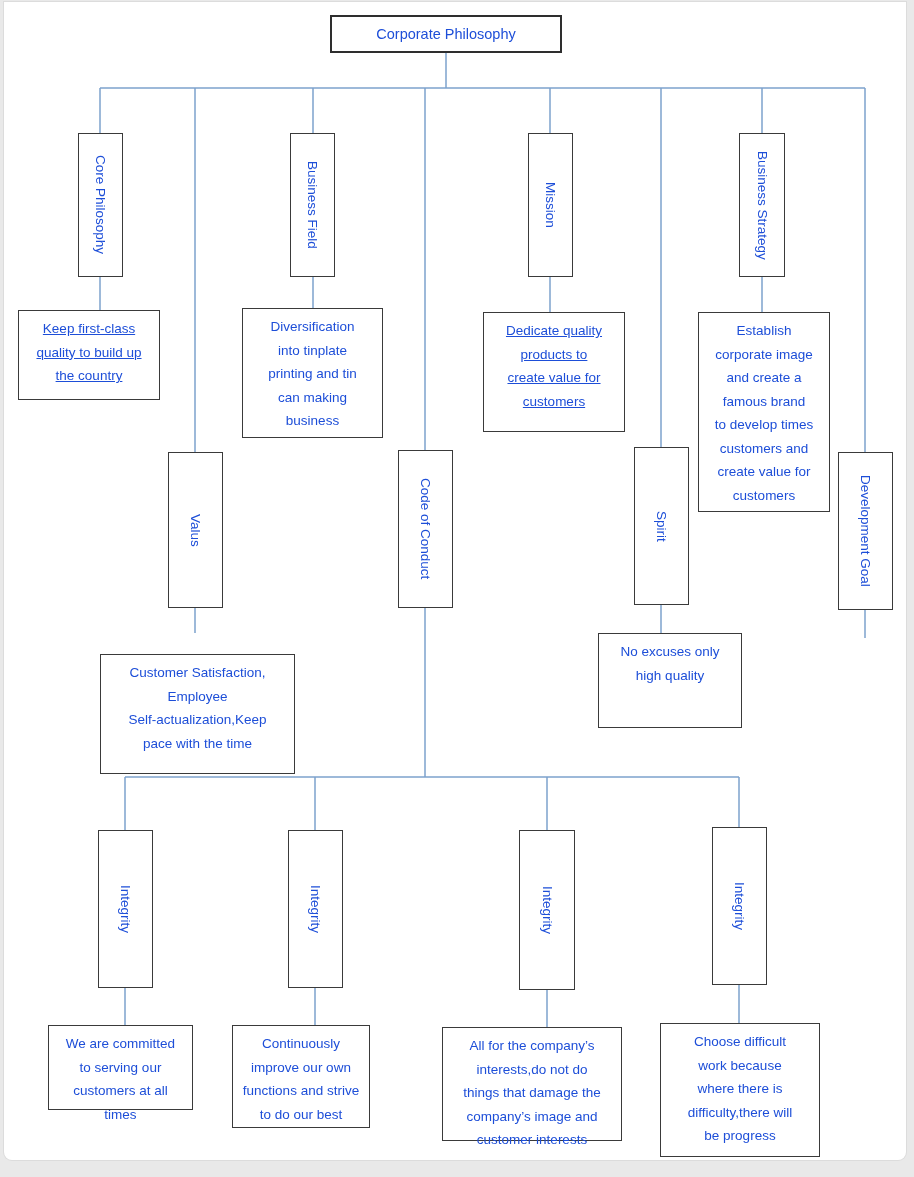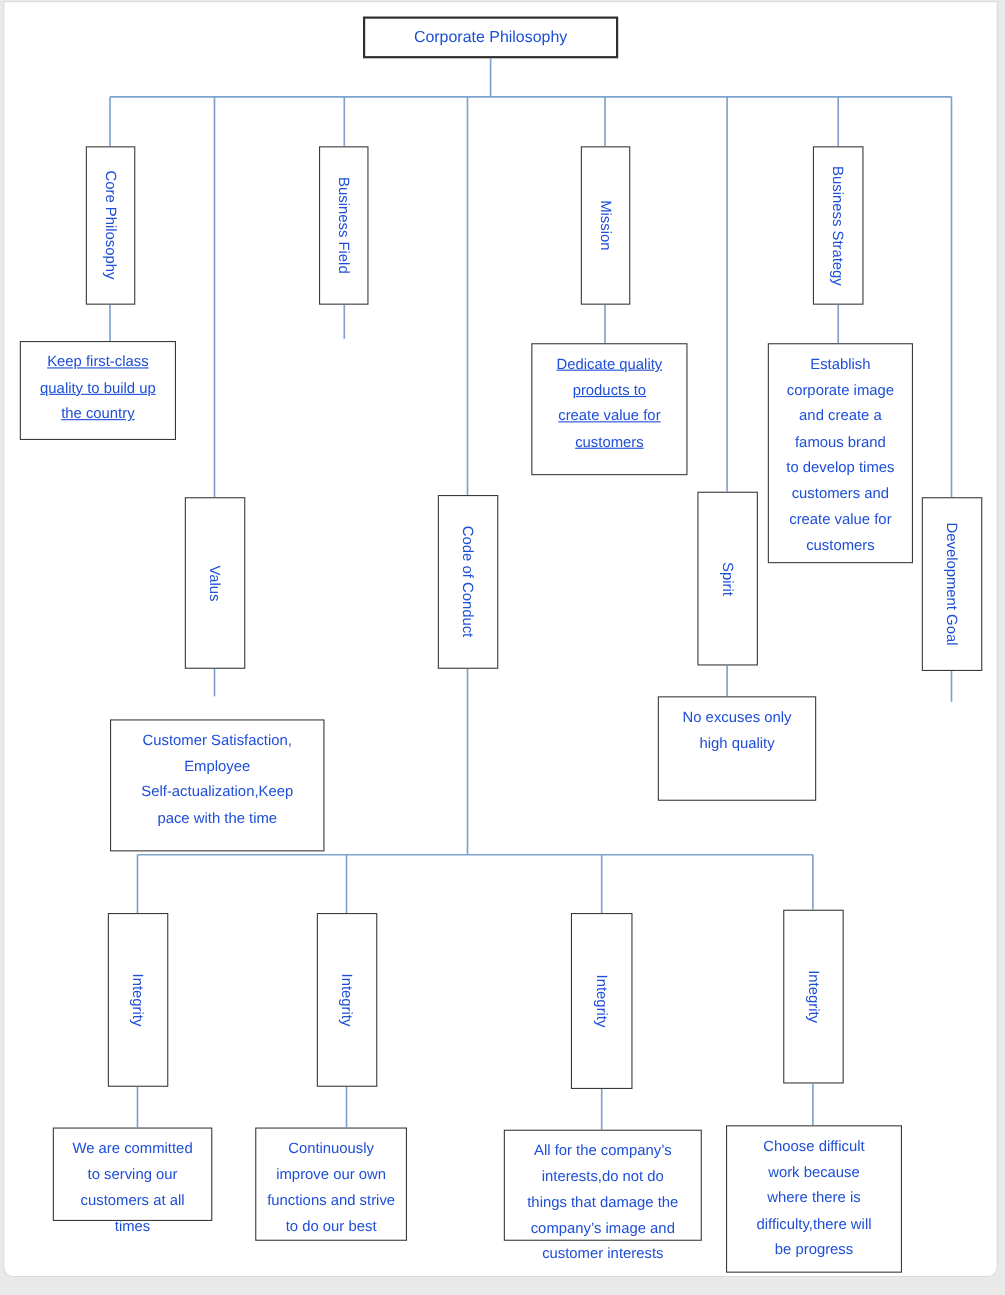--- a/index.html
+++ b/index.html
@@ -83,20 +83,25 @@
   <div class="vbox" style="left:528px;top:133px;width:45px;height:144px;">
     <span>Mission</span>
   </div>
   <div class="vbox" style="left:739px;top:133px;width:46px;height:144px;">
     <span>Business Strategy</span>
   </div>
 
   <div class="dbox" style="left:18px;top:310px;width:142px;height:90px;text-decoration:underline;">Keep first-class
 quality to build up
 the country</div>
+  <div class="dbox" style="left:242px;top:308px;width:141px;height:130px;">Diversification
+into tinplate
+printing and tin
+can making
+business</div>
   <div class="dbox" style="left:483px;top:312px;width:142px;height:120px;text-decoration:underline;">Dedicate quality
 products to
 create value for
 customers</div>
   <div class="dbox" style="left:698px;top:312px;width:132px;height:200px;">Establish
 corporate image
 and create a
 famous brand
 to develop times
 customers and
@@ -137,21 +142,21 @@
   </div>
 
   <div class="dbox" style="left:48px;top:1025px;width:145px;height:85px;">We are committed
 to serving our
 customers at all
 times</div>
   <div class="dbox" style="left:232px;top:1025px;width:138px;height:103px;">Continuously
 improve our own
 functions and strive
 to do our best</div>
-  <div class="dbox" style="left:458px;top:1027px;width:180px;height:101px;">All for the company’s
+  <div class="dbox" style="left:442px;top:1027px;width:180px;height:114px;">All for the company’s
 interests,do not do
 things that damage the
 company’s image and
 customer interests</div>
   <div class="dbox" style="left:660px;top:1023px;width:160px;height:134px;">Choose difficult
 work because
 where there is
 difficulty,there will
 be progress</div>
 </div>

